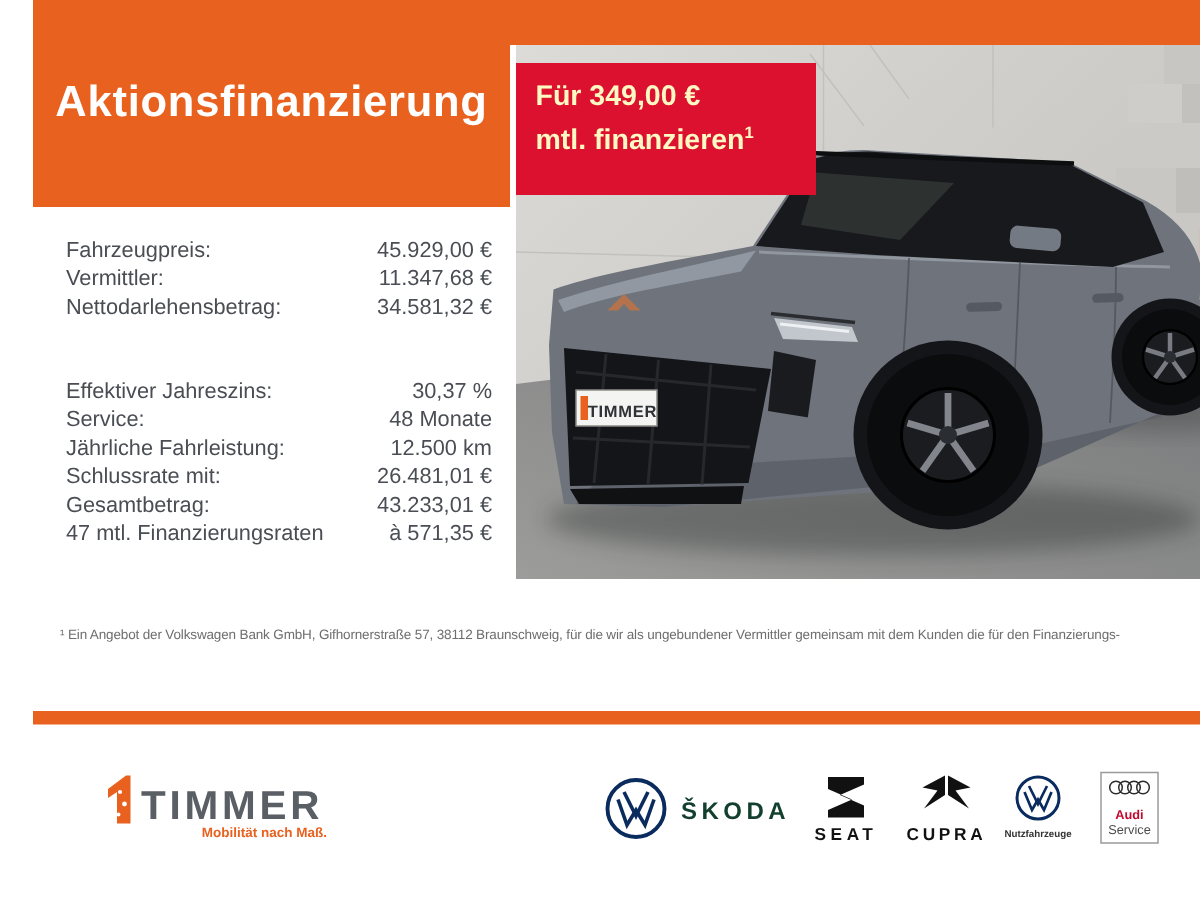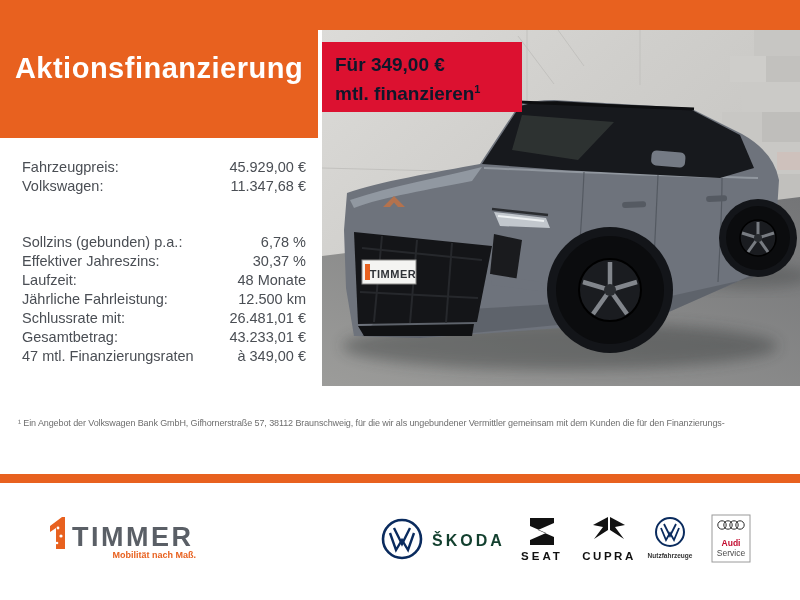--- a/index.html
+++ b/index.html
@@ -1,32 +1,32 @@
 <!DOCTYPE html>
 <html><head>
 <meta charset="utf-8">
 <style>
   html,body{margin:0;padding:0;background:#fff;}
   #canvas{position:relative;width:800px;height:600px;background:#ffffff;overflow:hidden;
           font-family:"Liberation Sans", sans-serif;}
-  .abs{position:absolute;}
+  .abs{position:absolute;margin-left:22px;}
 
   
   .top-strip{left:0;top:0;width:800px;height:30px;background:#E8611F;}
   .title-block{left:0;top:0;width:318px;height:138px;background:#E8611F;}
   .main-title{left:0;top:52px;width:318px;text-align:center;color:#fff;
               font-size:29px;font-weight:bold;letter-spacing:.5px;}
 
   
   .photo{left:322px;top:30px;width:478px;height:356px;}
   .photo svg{display:block;}
 
   
-  .offer-box{left:322px;top:42px;width:200px;height:70px;background:#DC1130;
-             color:#0f172a;font-weight:bold;font-size:19px;line-height:24px;
+  .offer-box{left:322px;top:42px;width:200px;height:88px;background:#DC1130;
+             color:#fef9c3;font-weight:bold;font-size:19px;line-height:24px;
              padding:11px 0 0 13px;box-sizing:border-box;}
   .offer-box sup{font-size:11px;}
 
   
   .finance{left:22px;top:158px;width:284px;color:#4A4E54;font-size:14.5px;}
   .frow{display:flex;justify-content:space-between;height:19px;line-height:19px;}
   .fgroup2{margin-top:37px;}
 
   
   .fineprint{left:18px;top:417px;width:770px;color:#6E6E6E;font-size:9px;
@@ -177,52 +177,52 @@
     <div><span>mtl. finanzieren</span><sup>1</sup></div>
   </div>
 
   <div class="abs finance">
     <div>
       <div class="frow">
         <span>Fahrzeugpreis:</span>
           <span>45.929,00 €</span>
       </div>
       <div class="frow">
-        <span>Volkswagen:</span>
+        <span>Vermittler:</span>
           <span>11.347,68 €</span>
+      </div>
+      <div class="frow">
+        <span>Nettodarlehensbetrag:</span>
+          <span>34.581,32 €</span>
       </div>
     </div>
     <div class="fgroup2">
       <div class="frow">
-        <span>Sollzins (gebunden) p.a.:</span>
-          <span>6,78 %</span>
-      </div>
-      <div class="frow">
         <span>Effektiver Jahreszins:</span>
           <span>30,37 %</span>
       </div>
       <div class="frow">
-        <span>Laufzeit:</span>
+        <span>Service:</span>
           <span>48 Monate</span>
       </div>
       <div class="frow">
         <span>Jährliche Fahrleistung:</span>
           <span>12.500 km</span>
       </div>
       <div class="frow">
         <span>Schlussrate mit:</span>
           <span>26.481,01 €</span>
       </div>
       <div class="frow">
         <span>Gesamtbetrag:</span>
           <span>43.233,01 €</span>
       </div>
       <div class="frow">
         <span>47 mtl. Finanzierungsraten</span>
-          <span>à 349,00 €</span>
+          <span>à 571,35 €</span>
       </div>
     </div>
   </div>
 
   <div class="abs fineprint">
     <div>¹ Ein Angebot der Volkswagen Bank GmbH, Gifhornerstraße 57, 38112 Braunschweig, für die wir als ungebundener Vermittler gemeinsam mit dem Kunden die für den Finanzierungs-</div>
   </div>
 
   <div class="abs divider"></div>
 

